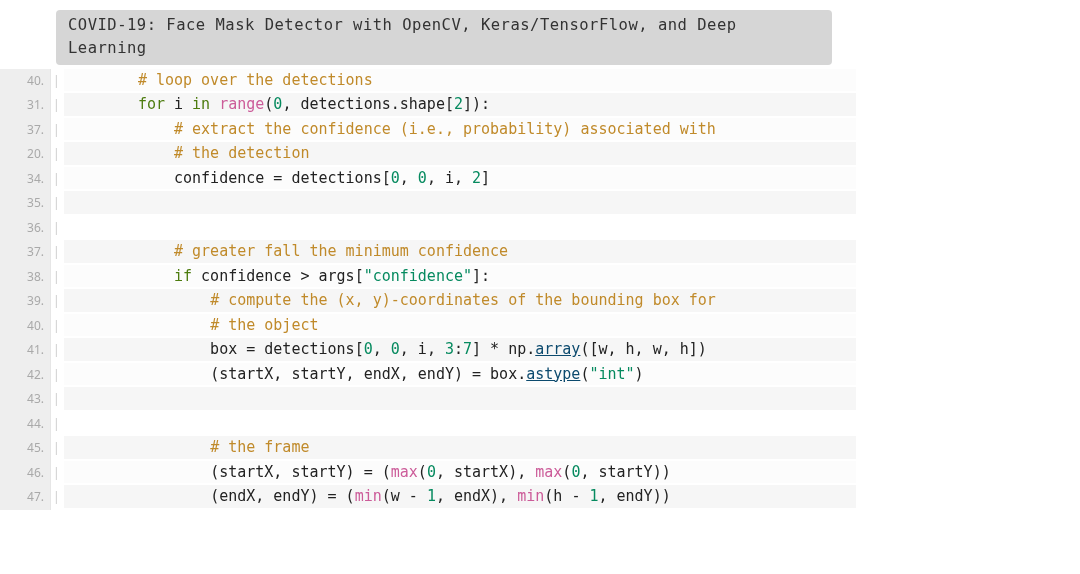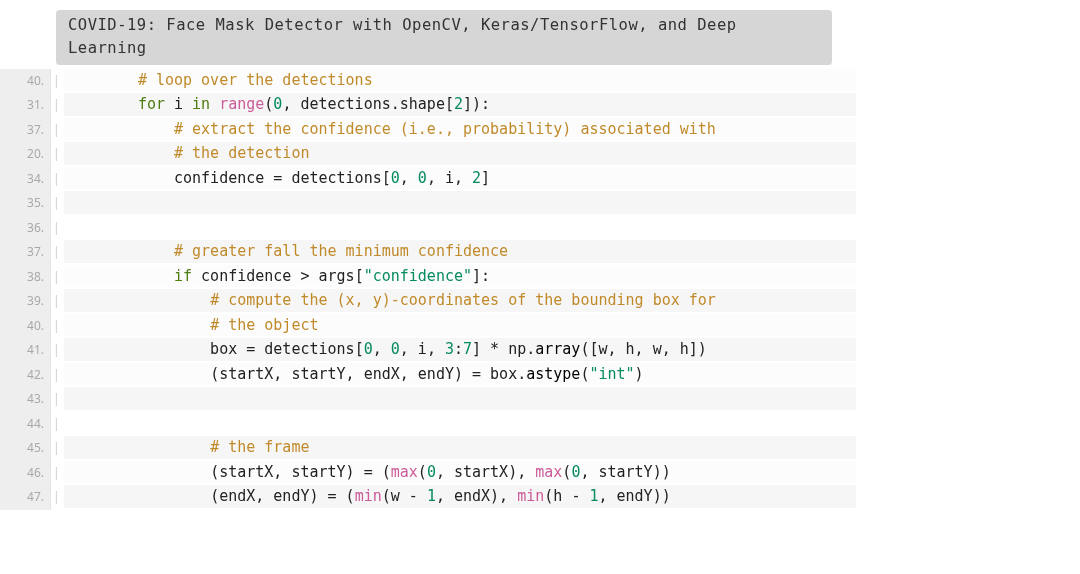--- a/index.html
+++ b/index.html
@@ -62,21 +62,21 @@
     flex: 1;
     padding-left: 2px;
     padding-right: 12px;
     font-size: 15px;
   }
   .tk-comment { color: #c08a2a; } 
   .tk-keyword { color: #4d7c0f; font-weight: 500; } 
   .tk-builtin { color: #cc5c99; } 
   .tk-number { color: #068a5f; } 
   .tk-string { color: #068a5f; } 
-  .tk-method { color: #000000; } 
+  .tk-method { color: #0c4a6e; text-decoration: underline; } 
   .tk-ident { color: #222; } 
   .tk-op { color: #222; } 
 </style>
 </head>
 <body>
 
 <div class="container">
   <div class="title-bar">
     <span>COVID-19: Face Mask Detector with OpenCV, Keras/TensorFlow, and Deep Learning</span>
   </div>

